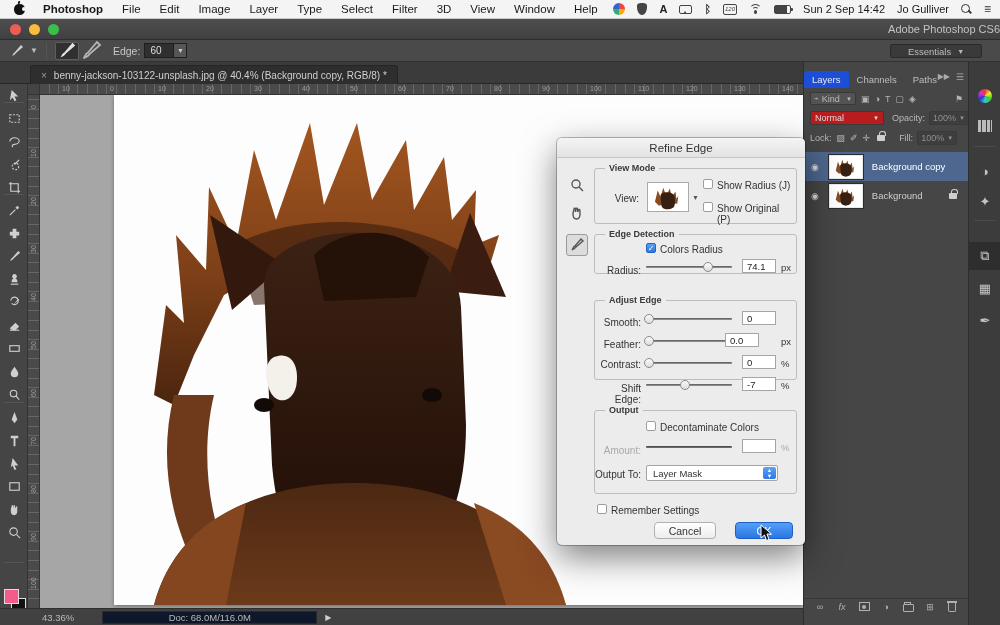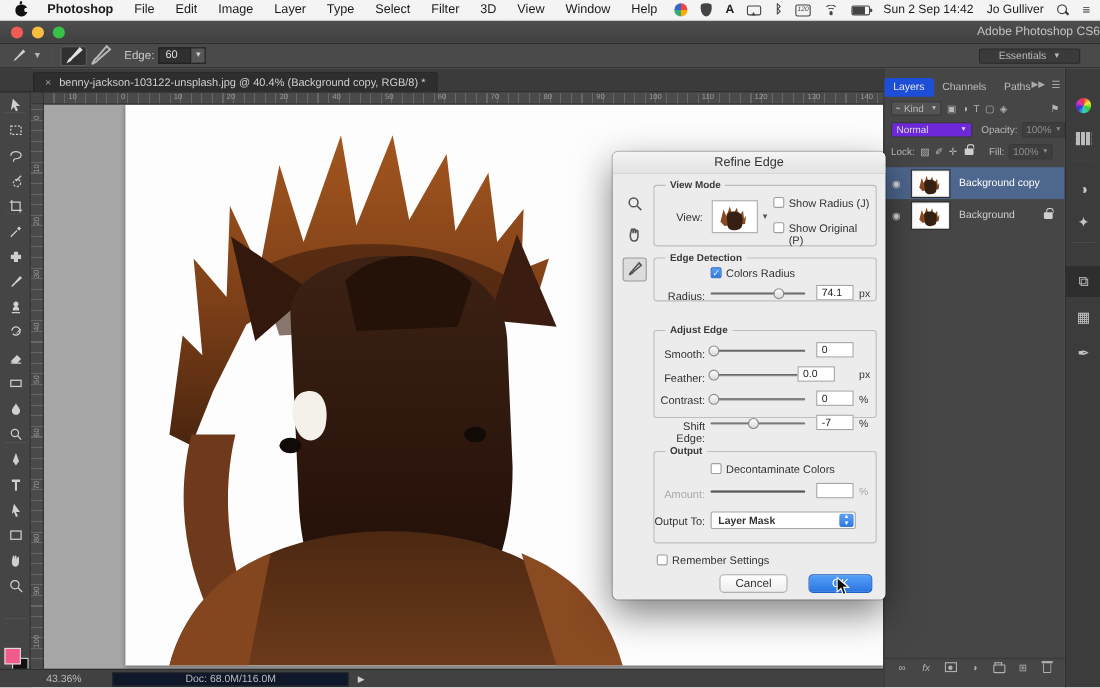--- a/index.html
+++ b/index.html
@@ -102,21 +102,21 @@
   
   #panel { left:803px; top:62px; width:165px; height:563px; background:#464646; border-left:1px solid #2f2f2f; color:#cfcfcf; z-index:45; }
   .ptabs { position:absolute; left:0; top:8px; width:165px; height:18px; display:flex; align-items:flex-end; font-size:9.5px; }
   .ptab { padding:3px 8px; color:#bdbdbd; }
   .ptab.active { background:#1d4ed8; border-radius:3px 3px 0 0; color:#e8e8e8; }
   .ptab-ext { position:absolute; right:18px; top:10px; font-size:8px; color:#aaa; }
   .ptab-menu { position:absolute; right:4px; top:10px; font-size:9px; color:#aaa; }
   .prow { position:absolute; left:0; width:165px; display:flex; align-items:center; font-size:9px; color:#b9b9b9; }
   .filter-box { margin-left:6px; width:46px; height:13px; background:#535353; border:1px solid #393939; display:flex; align-items:center; gap:3px; padding:0 3px; border-radius:2px; }
   .ficon { margin-left:5px; font-size:9px; color:#b5b5b5; }
-  .sel-box { margin-left:6px; width:74px; height:14px; background:#6d28d9; border:1px solid #393939; display:flex; align-items:center; justify-content:space-between; padding:0 4px; border-radius:2px; color:#ddd; }
+  .sel-box { margin-left:6px; width:74px; height:14px; background:#b91c1c; border:1px solid #393939; display:flex; align-items:center; justify-content:space-between; padding:0 4px; border-radius:2px; color:#ddd; }
   .mini-val { width:40px; height:14px; background:#3e3e3e; border:1px solid #393939; display:flex; align-items:center; justify-content:space-between; padding:0 3px; border-radius:2px; color:#8f8f8f; }
   .layer-row { position:absolute; left:0; width:165px; height:29px; display:flex; align-items:center; font-size:9.5px; }
   .layer-row.selected { background:#4e678e; color:#fff; }
   .eye { margin-left:7px; font-size:9px; color:#ddd; }
   .lthumb { margin-left:10px; width:34px; height:24px; background:#fff; border:1px solid #e8e8e8; outline:1px solid #2c2c2c; }
   .lname { margin-left:9px; }
   .padlock { position:relative; width:8px; height:6px; background:#cfcfcf; border-radius:1px; margin-left:auto; margin-right:12px; }
   .padlock::before { content:""; position:absolute; left:1.5px; top:-4px; width:5px; height:4px; border:1.3px solid #cfcfcf; border-bottom:none; border-radius:3px 3px 0 0; }
   .panel-bottom { position:absolute; left:0; top:536px; width:165px; height:16px; border-top:1px solid #383838;
                   display:flex; align-items:center; gap:10px; padding-left:10px; color:#b0b0b0; font-size:9px; }
@@ -664,21 +664,21 @@
       <span class="legend">Output</span>
       <span class="checkbox" style="position:absolute; left:51px; top:10px;"></span>
       <span class="rlabel" style="left:65px; top:11px; text-align:left; width:110px;">Decontaminate Colors</span>
       <span class="rlabel dim" style="left:0px; top:34px; width:46px;">Amount:</span>
       <span class="slider disabled" style="left:51px; top:30px; width:86px;">
           <span class="track"></span>
         </span>
       <span class="vfield" style="left:147px; top:28px;"></span>
       <span class="unit dim" style="left:186px; top:31px;">%</span>
       <span class="rlabel" style="left:0px; top:58px; width:46px;">Output To:</span>
-      <span class="dropdown" style="left:51px; top:54px; width:132px;font-weight:bold;">
+      <span class="dropdown" style="left:51px; top:54px; width:132px;">
         <span>Layer Mask</span>
         <span class="dd-stepper">
             <span>▲</span>
             <span>▼</span>
           </span>
       </span>
     </div>
 
     <span class="checkbox" style="position:absolute; left:40px; top:366px;"></span>
     <span style="position:absolute; left:54px; top:367px;">Remember Settings</span>

